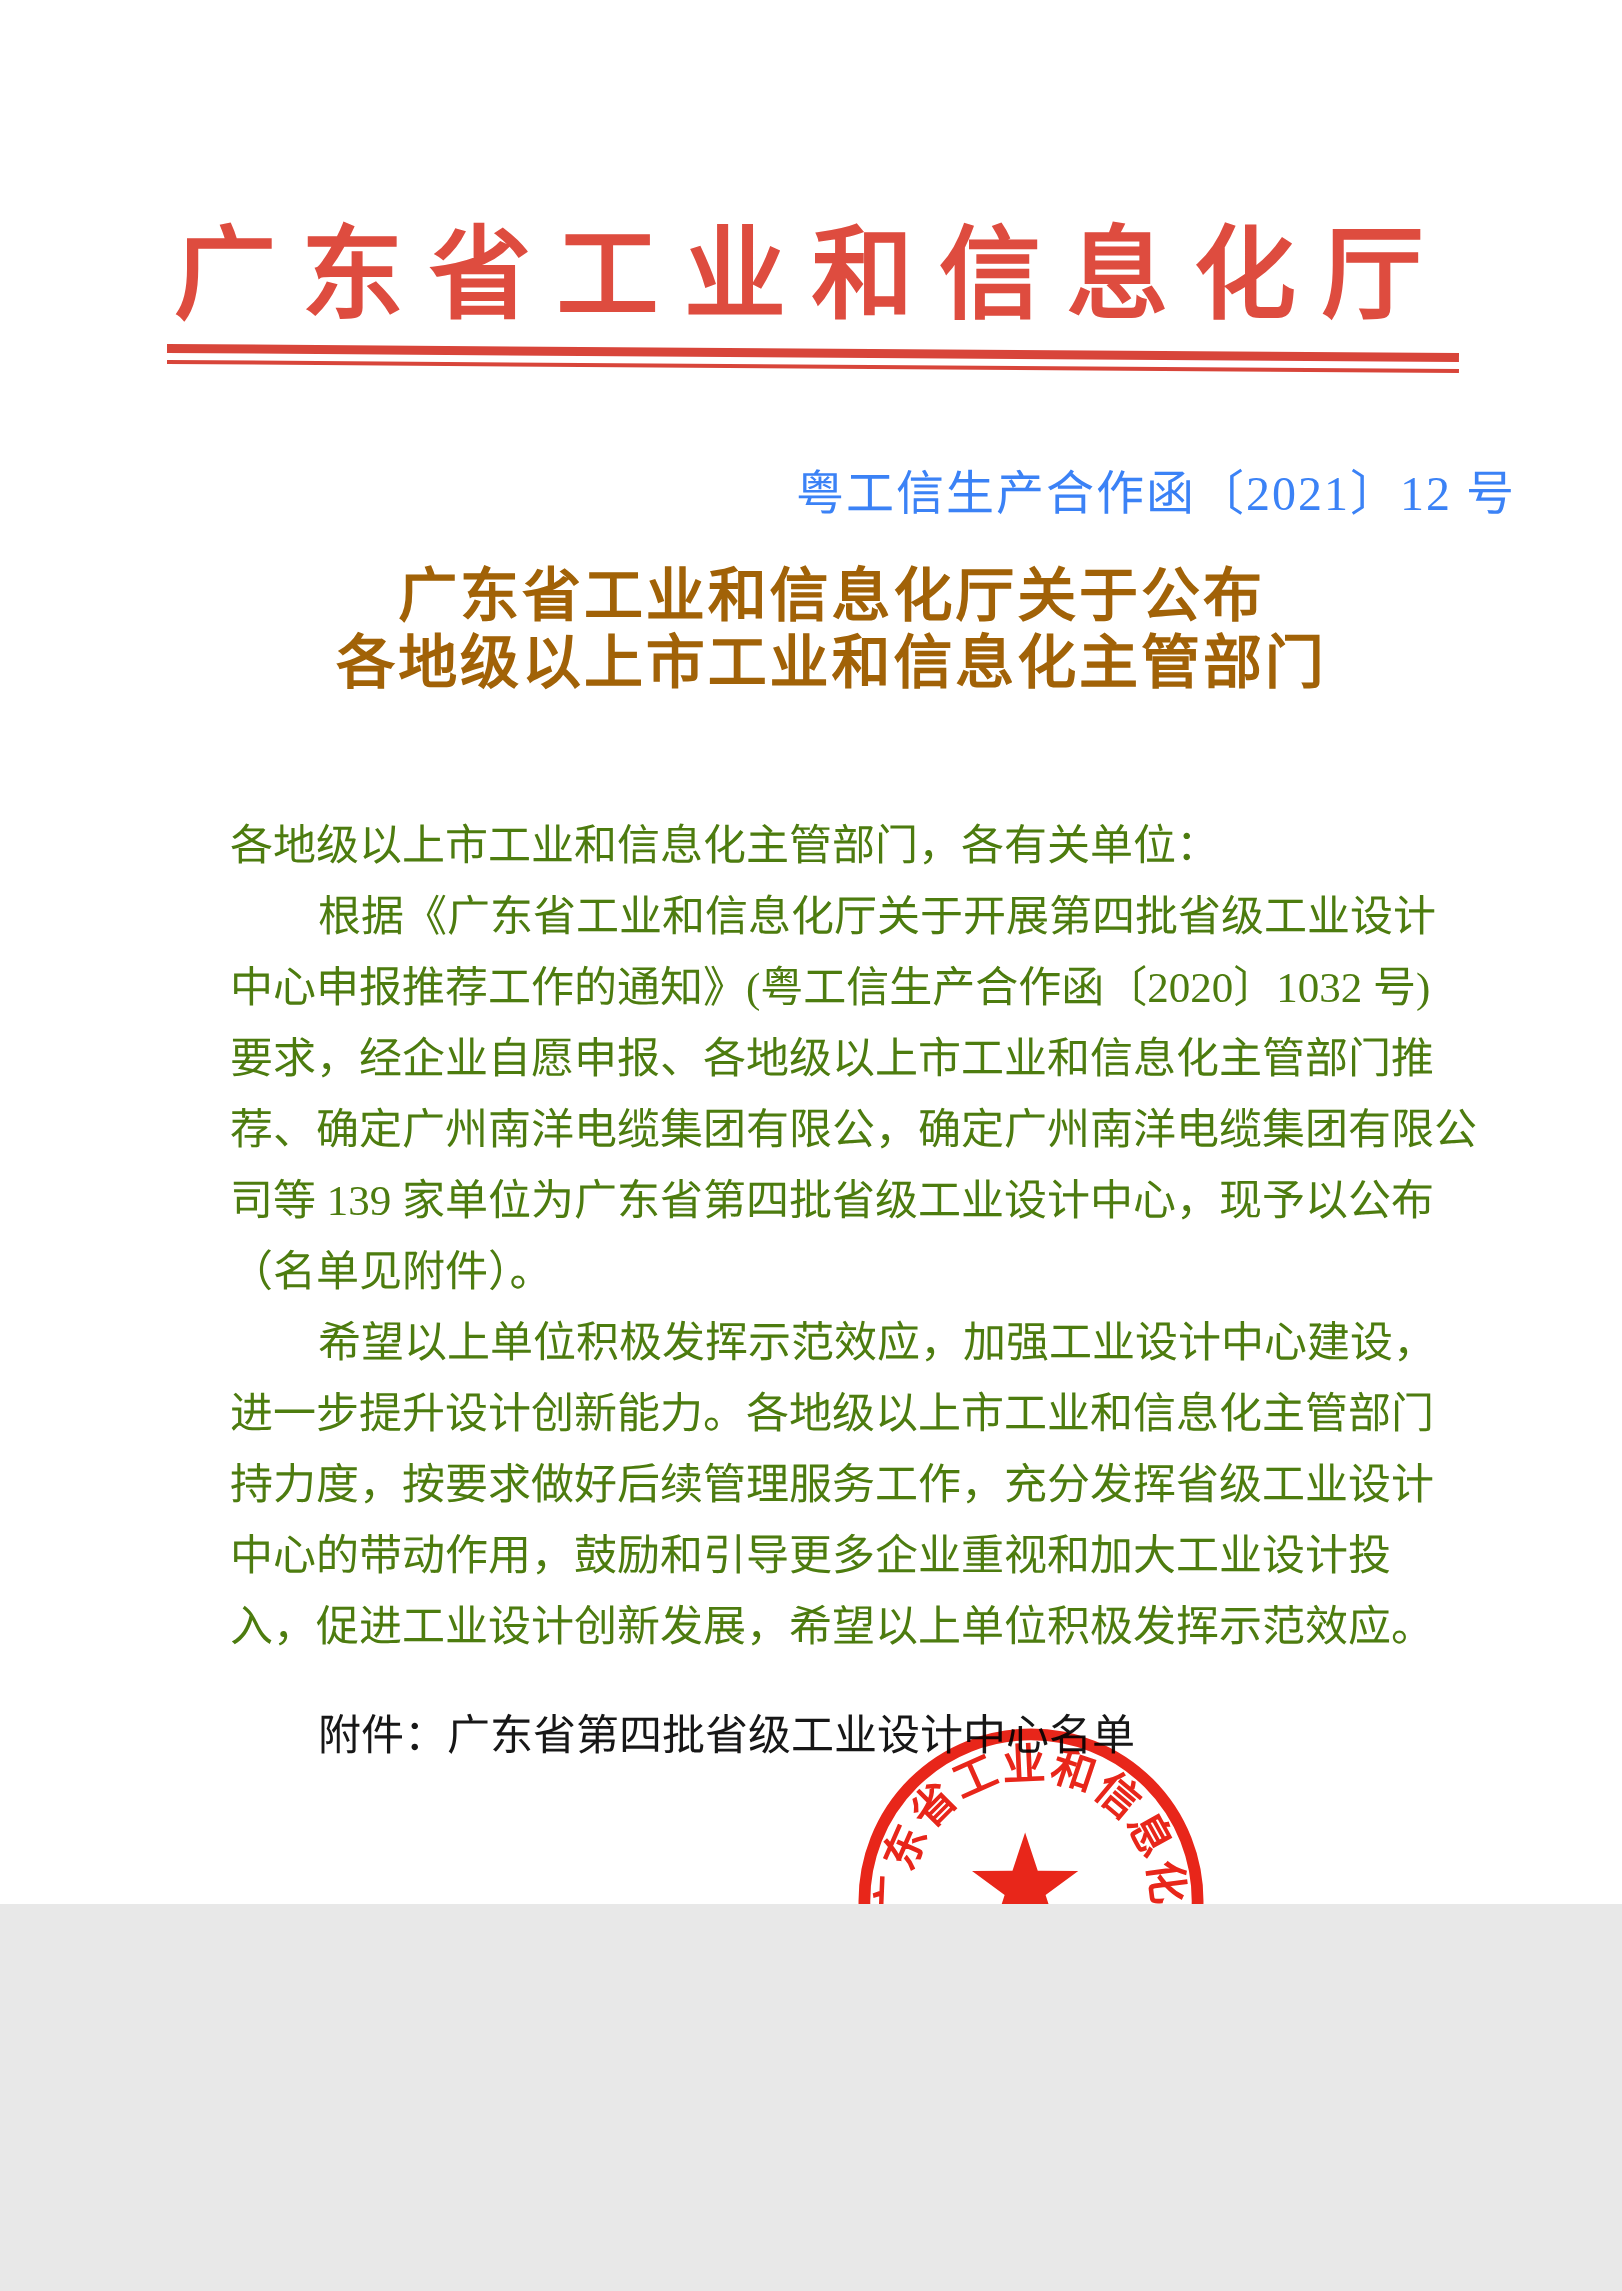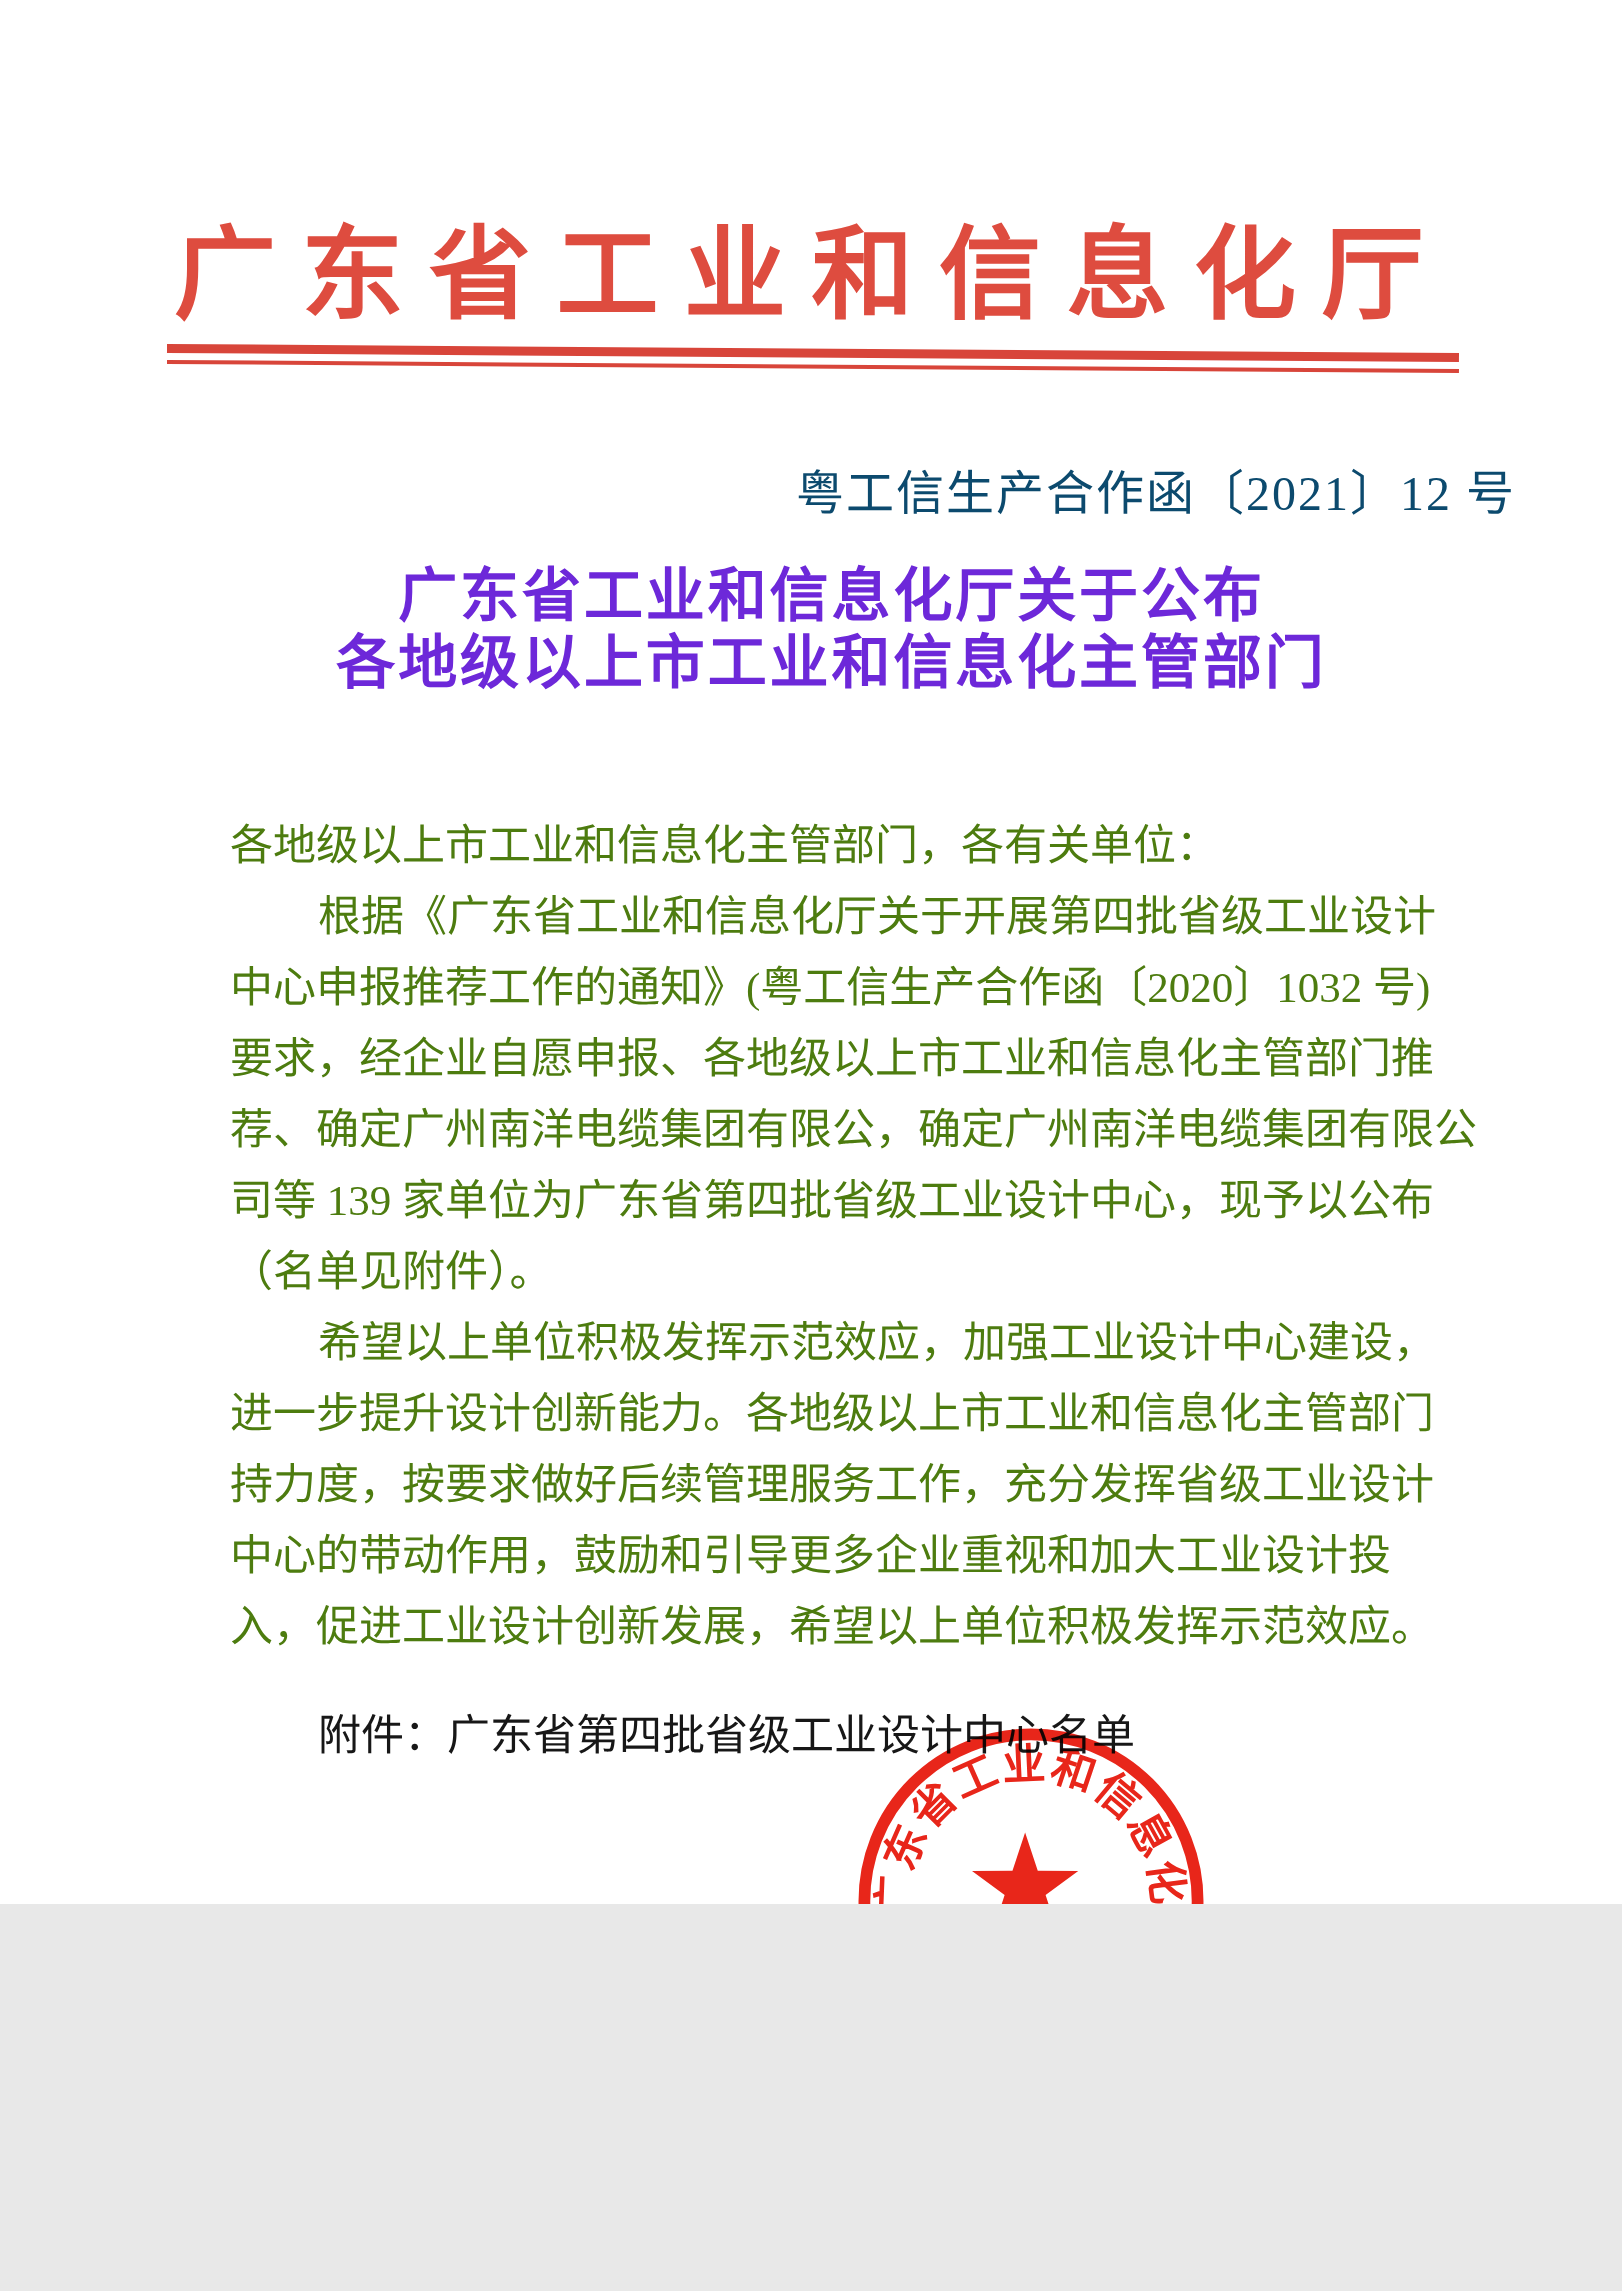--- a/index.html
+++ b/index.html
@@ -31,33 +31,33 @@
   .rule-top-thin  { left: 167px; top: 360px; width: 1292px; height: 3.9px; transform: rotate(0.4deg); }
   .rule-bot-1 { left: 167px; top: 2113px; width: 1323px; height: 5.9px; transform: rotate(0.88deg); }
   .rule-bot-2 { left: 167px; top: 2126px; width: 1323px; height: 6.9px; transform: rotate(0.88deg); }
   
   .doc-number {
     position: absolute;
     left: 796px; top: 463px;
     font-size: 48px; line-height: 61px;
     letter-spacing: 2px;
     white-space: nowrap;
-    color: #0c4a6e;
+    color: #3b82f6;
   }
   
   .notice-title {
     position: absolute;
     left: 167px; top: 563px; width: 1329px;
     text-align: center;
     font-family: "Liberation Sans", "DejaVu Sans", sans-serif;
     font-weight: 900;
     font-size: 59px;
     line-height: 67px;
     letter-spacing: 2.9px;
-    color: #6d28d9;
+    color: #a16207;
   }
   
   .body-block {
     position: absolute;
     left: 230px; top: 810px; width: 1213px;
     font-size: 43px;
     line-height: 71px;
     color: #4d7c0f;
   }
   .body-line { white-space: nowrap; }

